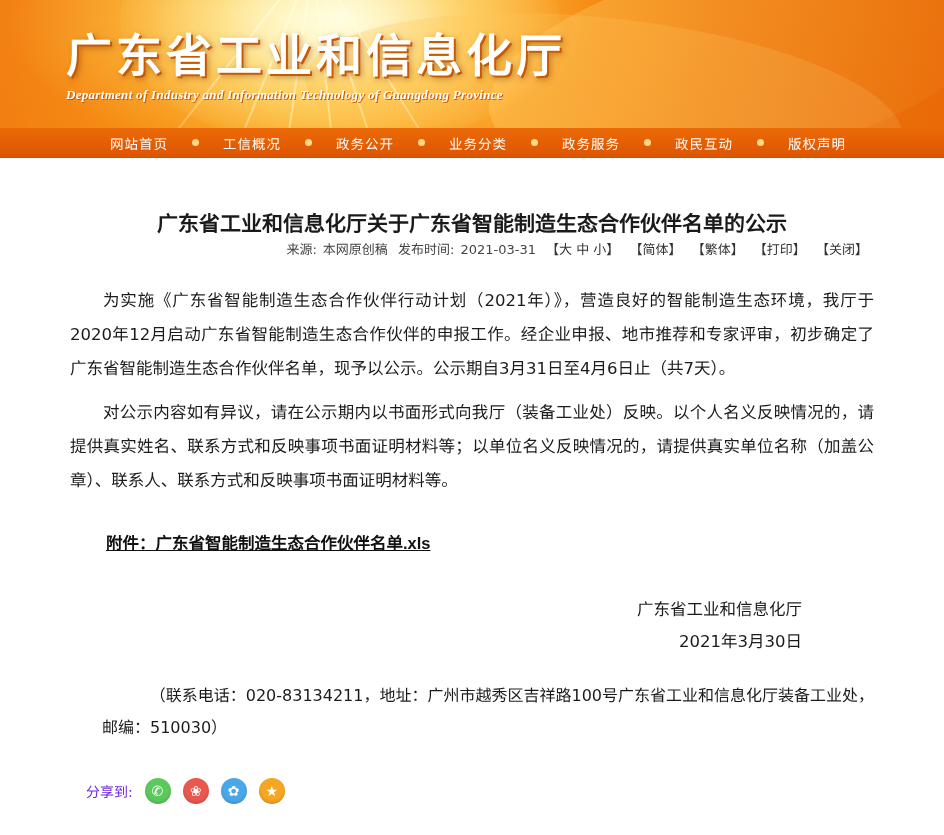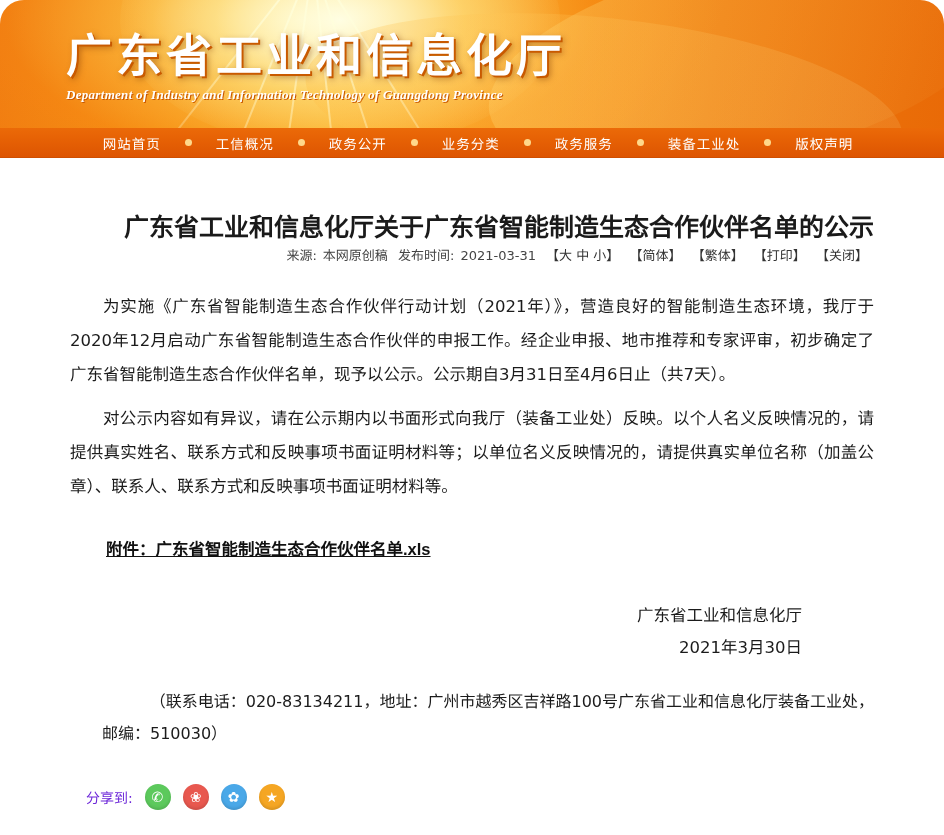--- a/index.html
+++ b/index.html
@@ -8,21 +8,20 @@
     width: 944px; height: 835px;
     background: #ffffff;
     font-family: "Liberation Sans", "DejaVu Sans", sans-serif;
   }
   .page {
     position: relative;
     width: 944px;
     height: 835px;
     overflow: hidden;
     background: #fff;
-    border-radius: 24px;
   }
 
   
   .banner {
     position: relative;
     width: 944px;
     height: 128px;
     background:
       radial-gradient(ellipse 420px 200px at 300px 20px, rgba(255,250,200,0.95) 0%, rgba(255,215,90,0.55) 35%, rgba(255,160,30,0.15) 70%, rgba(255,140,20,0) 100%),
       linear-gradient(100deg, #f07a10 0%, #f58b12 18%, #f9a21a 36%, #f79016 55%, #ef7a0c 75%, #e96a07 100%);
@@ -117,22 +116,22 @@
     flex: 0 0 auto;
   }
 
   
   .content {
     width: 944px;
     padding: 0 70px;
   }
   .article-title {
     margin: 52px 0 0 0;
-    text-align: right;
-    font-size: 25px;
+    text-align: center;
+    font-size: 21px;
     font-weight: bold;
     color: #1a1a1a;
     font-family: "DejaVu Sans", "Liberation Sans", sans-serif;
     line-height: 1.4;
   }
   .meta {
     text-align: right;
     font-size: 13px;
     color: #444;
     font-family: "DejaVu Sans", "Liberation Sans", sans-serif;
@@ -241,21 +240,21 @@
     <div class="nav-item">网站首页</div>
     <div class="nav-sep"></div>
     <div class="nav-item">工信概况</div>
     <div class="nav-sep"></div>
     <div class="nav-item">政务公开</div>
     <div class="nav-sep"></div>
     <div class="nav-item">业务分类</div>
     <div class="nav-sep"></div>
     <div class="nav-item">政务服务</div>
     <div class="nav-sep"></div>
-    <div class="nav-item">装备工业处</div>
+    <div class="nav-item">政民互动</div>
     <div class="nav-sep"></div>
     <div class="nav-item">版权声明</div>
   </div>
 
   <div class="content">
 
     <h1 class="article-title">广东省工业和信息化厅关于广东省智能制造生态合作伙伴名单的公示</h1>
 
     <div class="meta">
       <span class="meta-seg">来源:</span><span class="meta-seg">本网原创稿</span>

